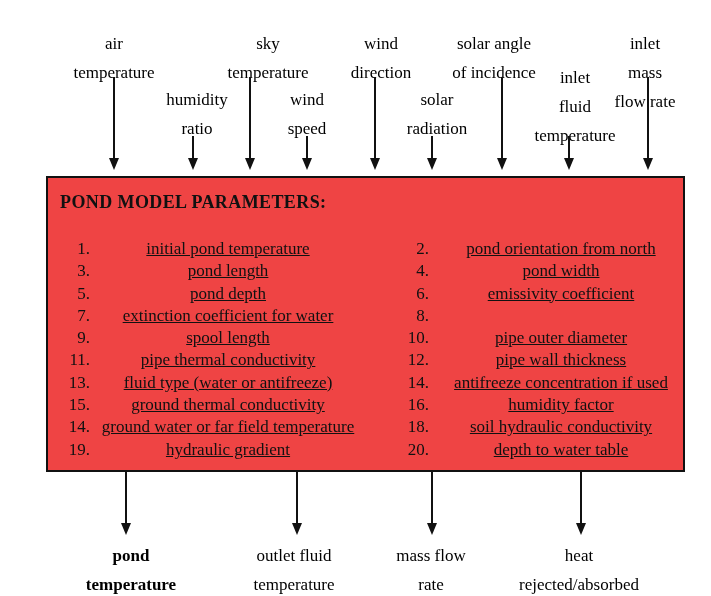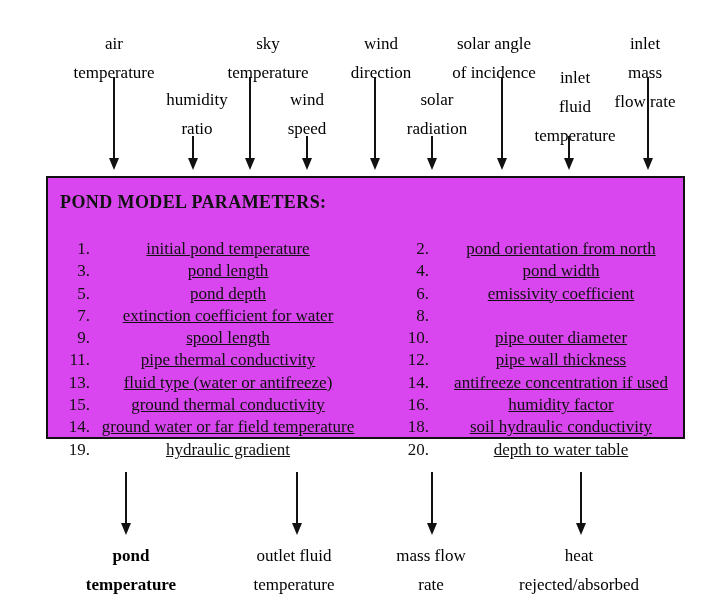--- a/index.html
+++ b/index.html
@@ -43,23 +43,23 @@
     border-left: 5.5px solid transparent;
     border-right: 5.5px solid transparent;
     border-top: 12px solid #111111;
   }
   
   .box {
     position: absolute;
     left: 46px;
     top: 176px;
     width: 639px;
-    height: 263px;
+    height: 296px;
     border: 2px solid #111111;
-    background: #d946ef;
+    background: #ef4444;
     box-sizing: border-box;
   }
   .box-title {
     position: absolute;
     left: 12px;
     top: 14px;
     font-size: 18px;
     font-weight: bold;
     letter-spacing: 0.4px;
     white-space: nowrap;

